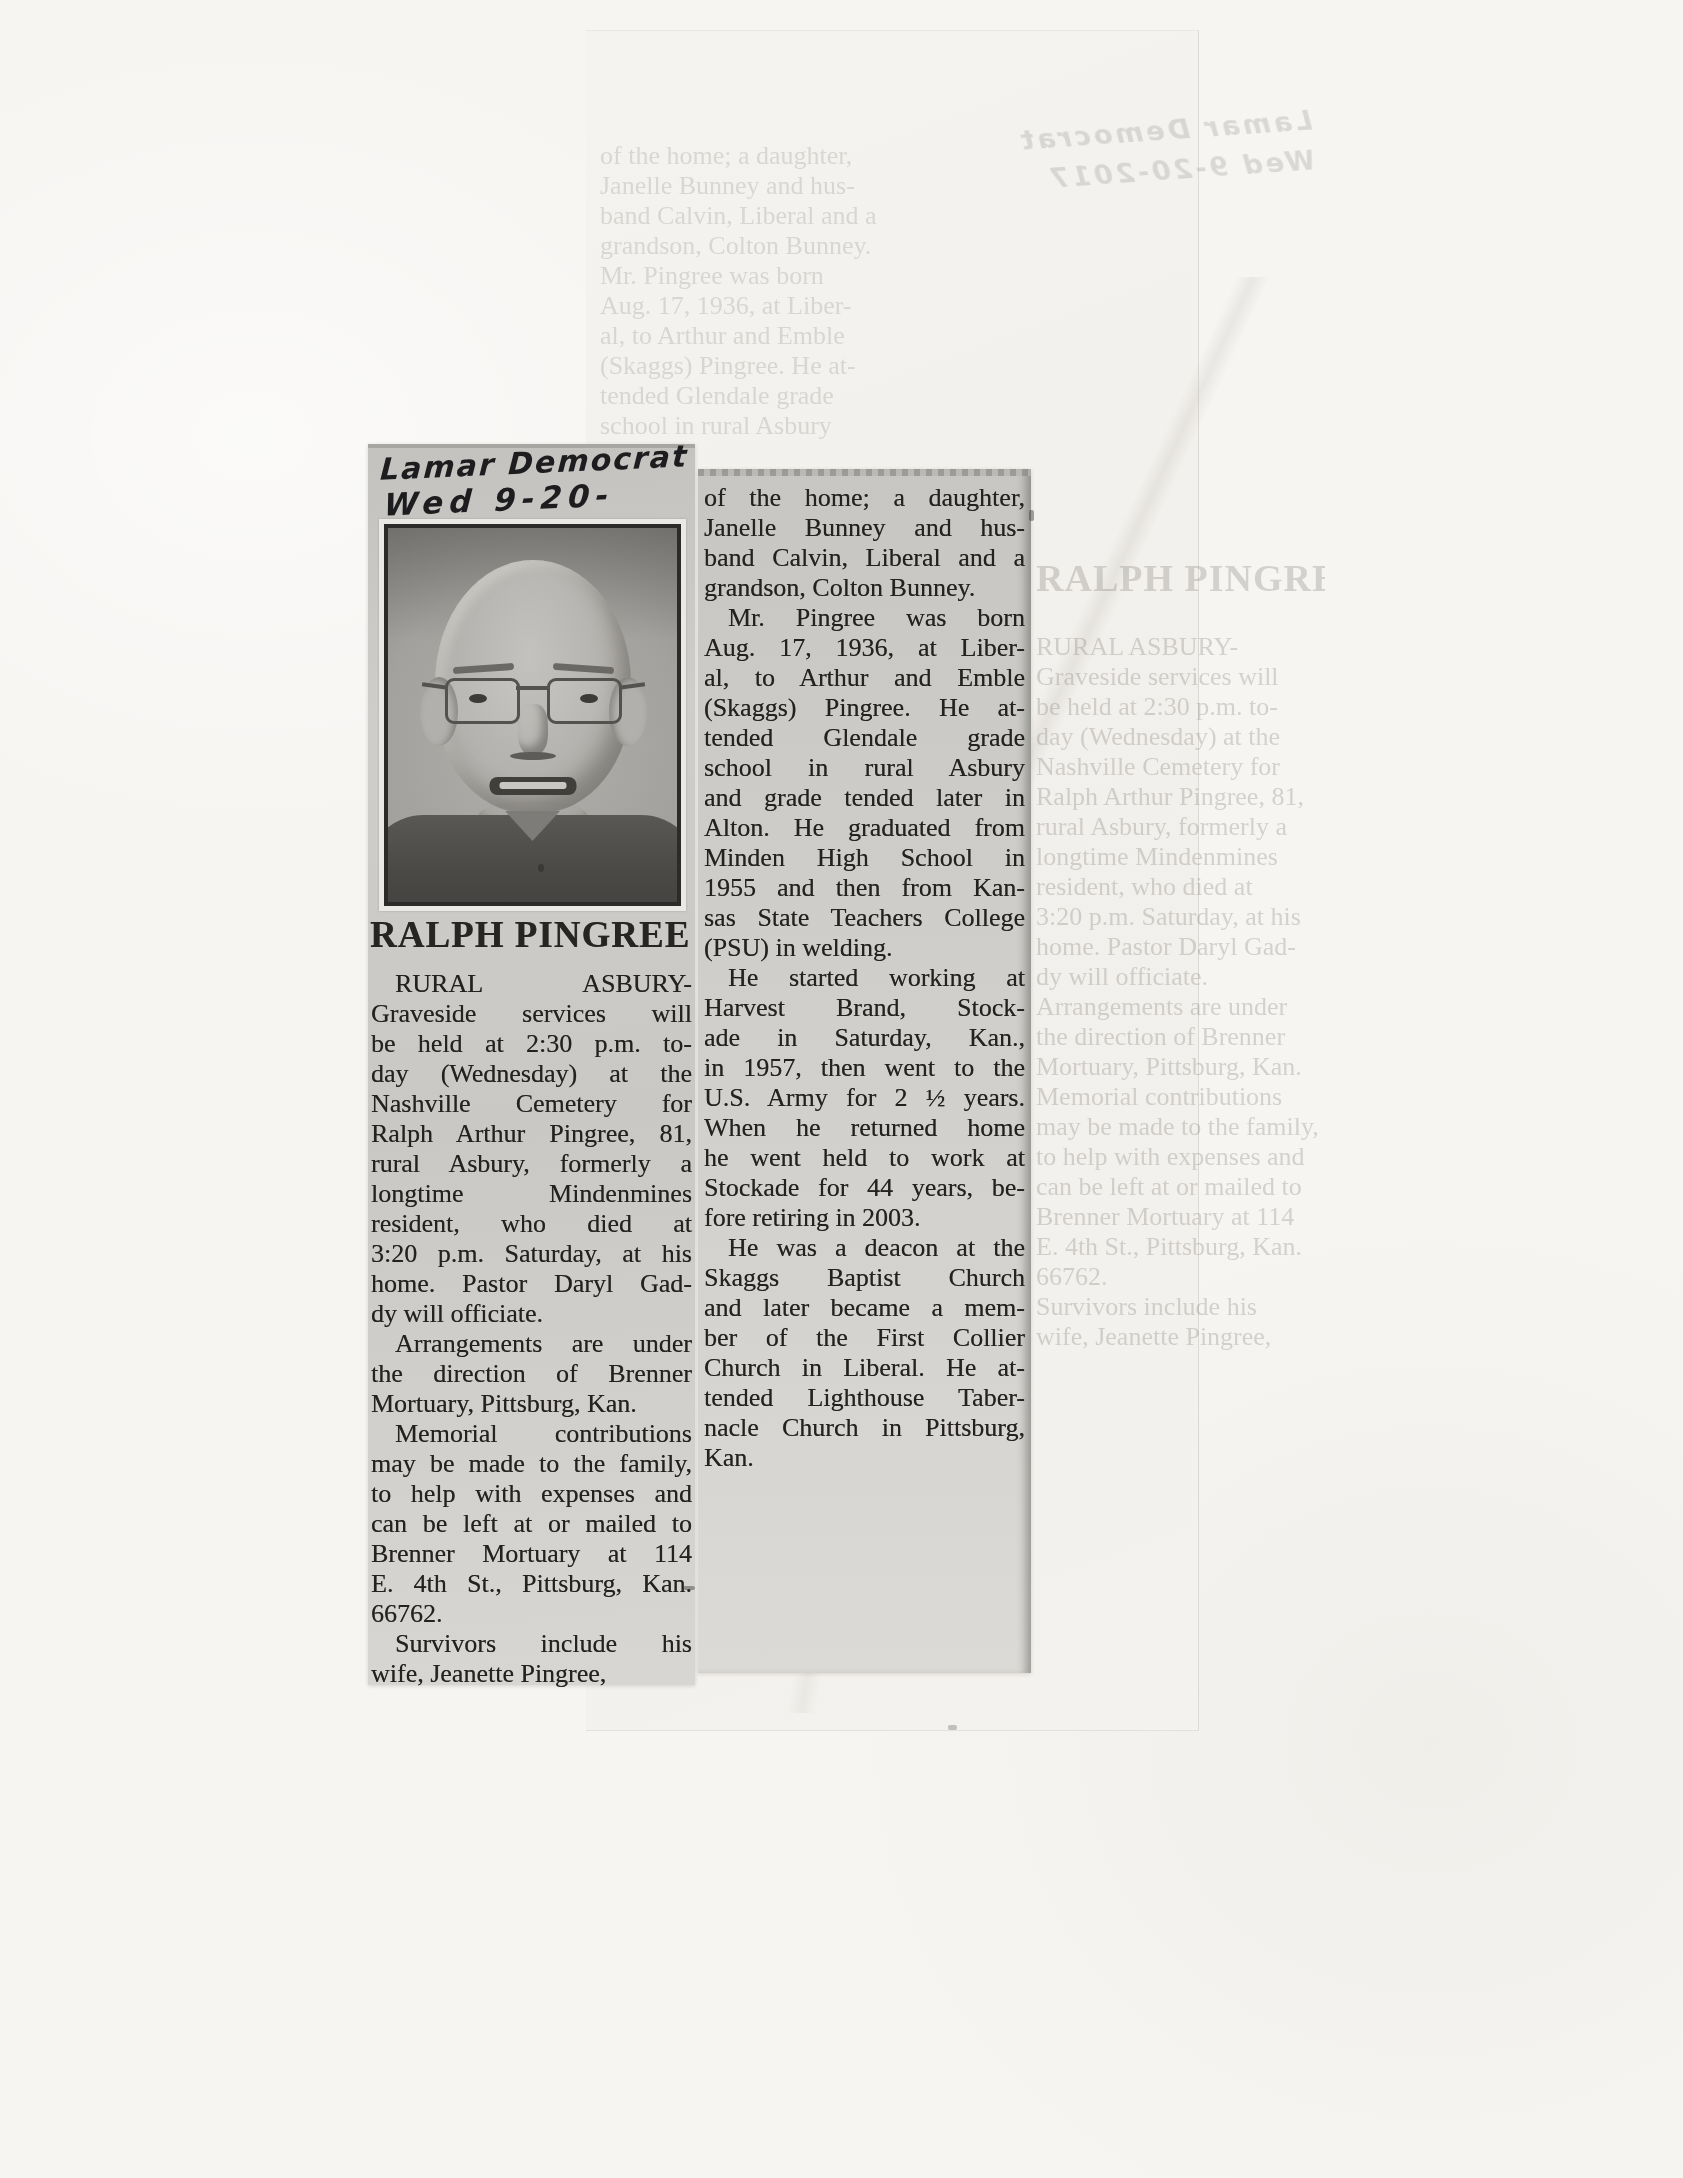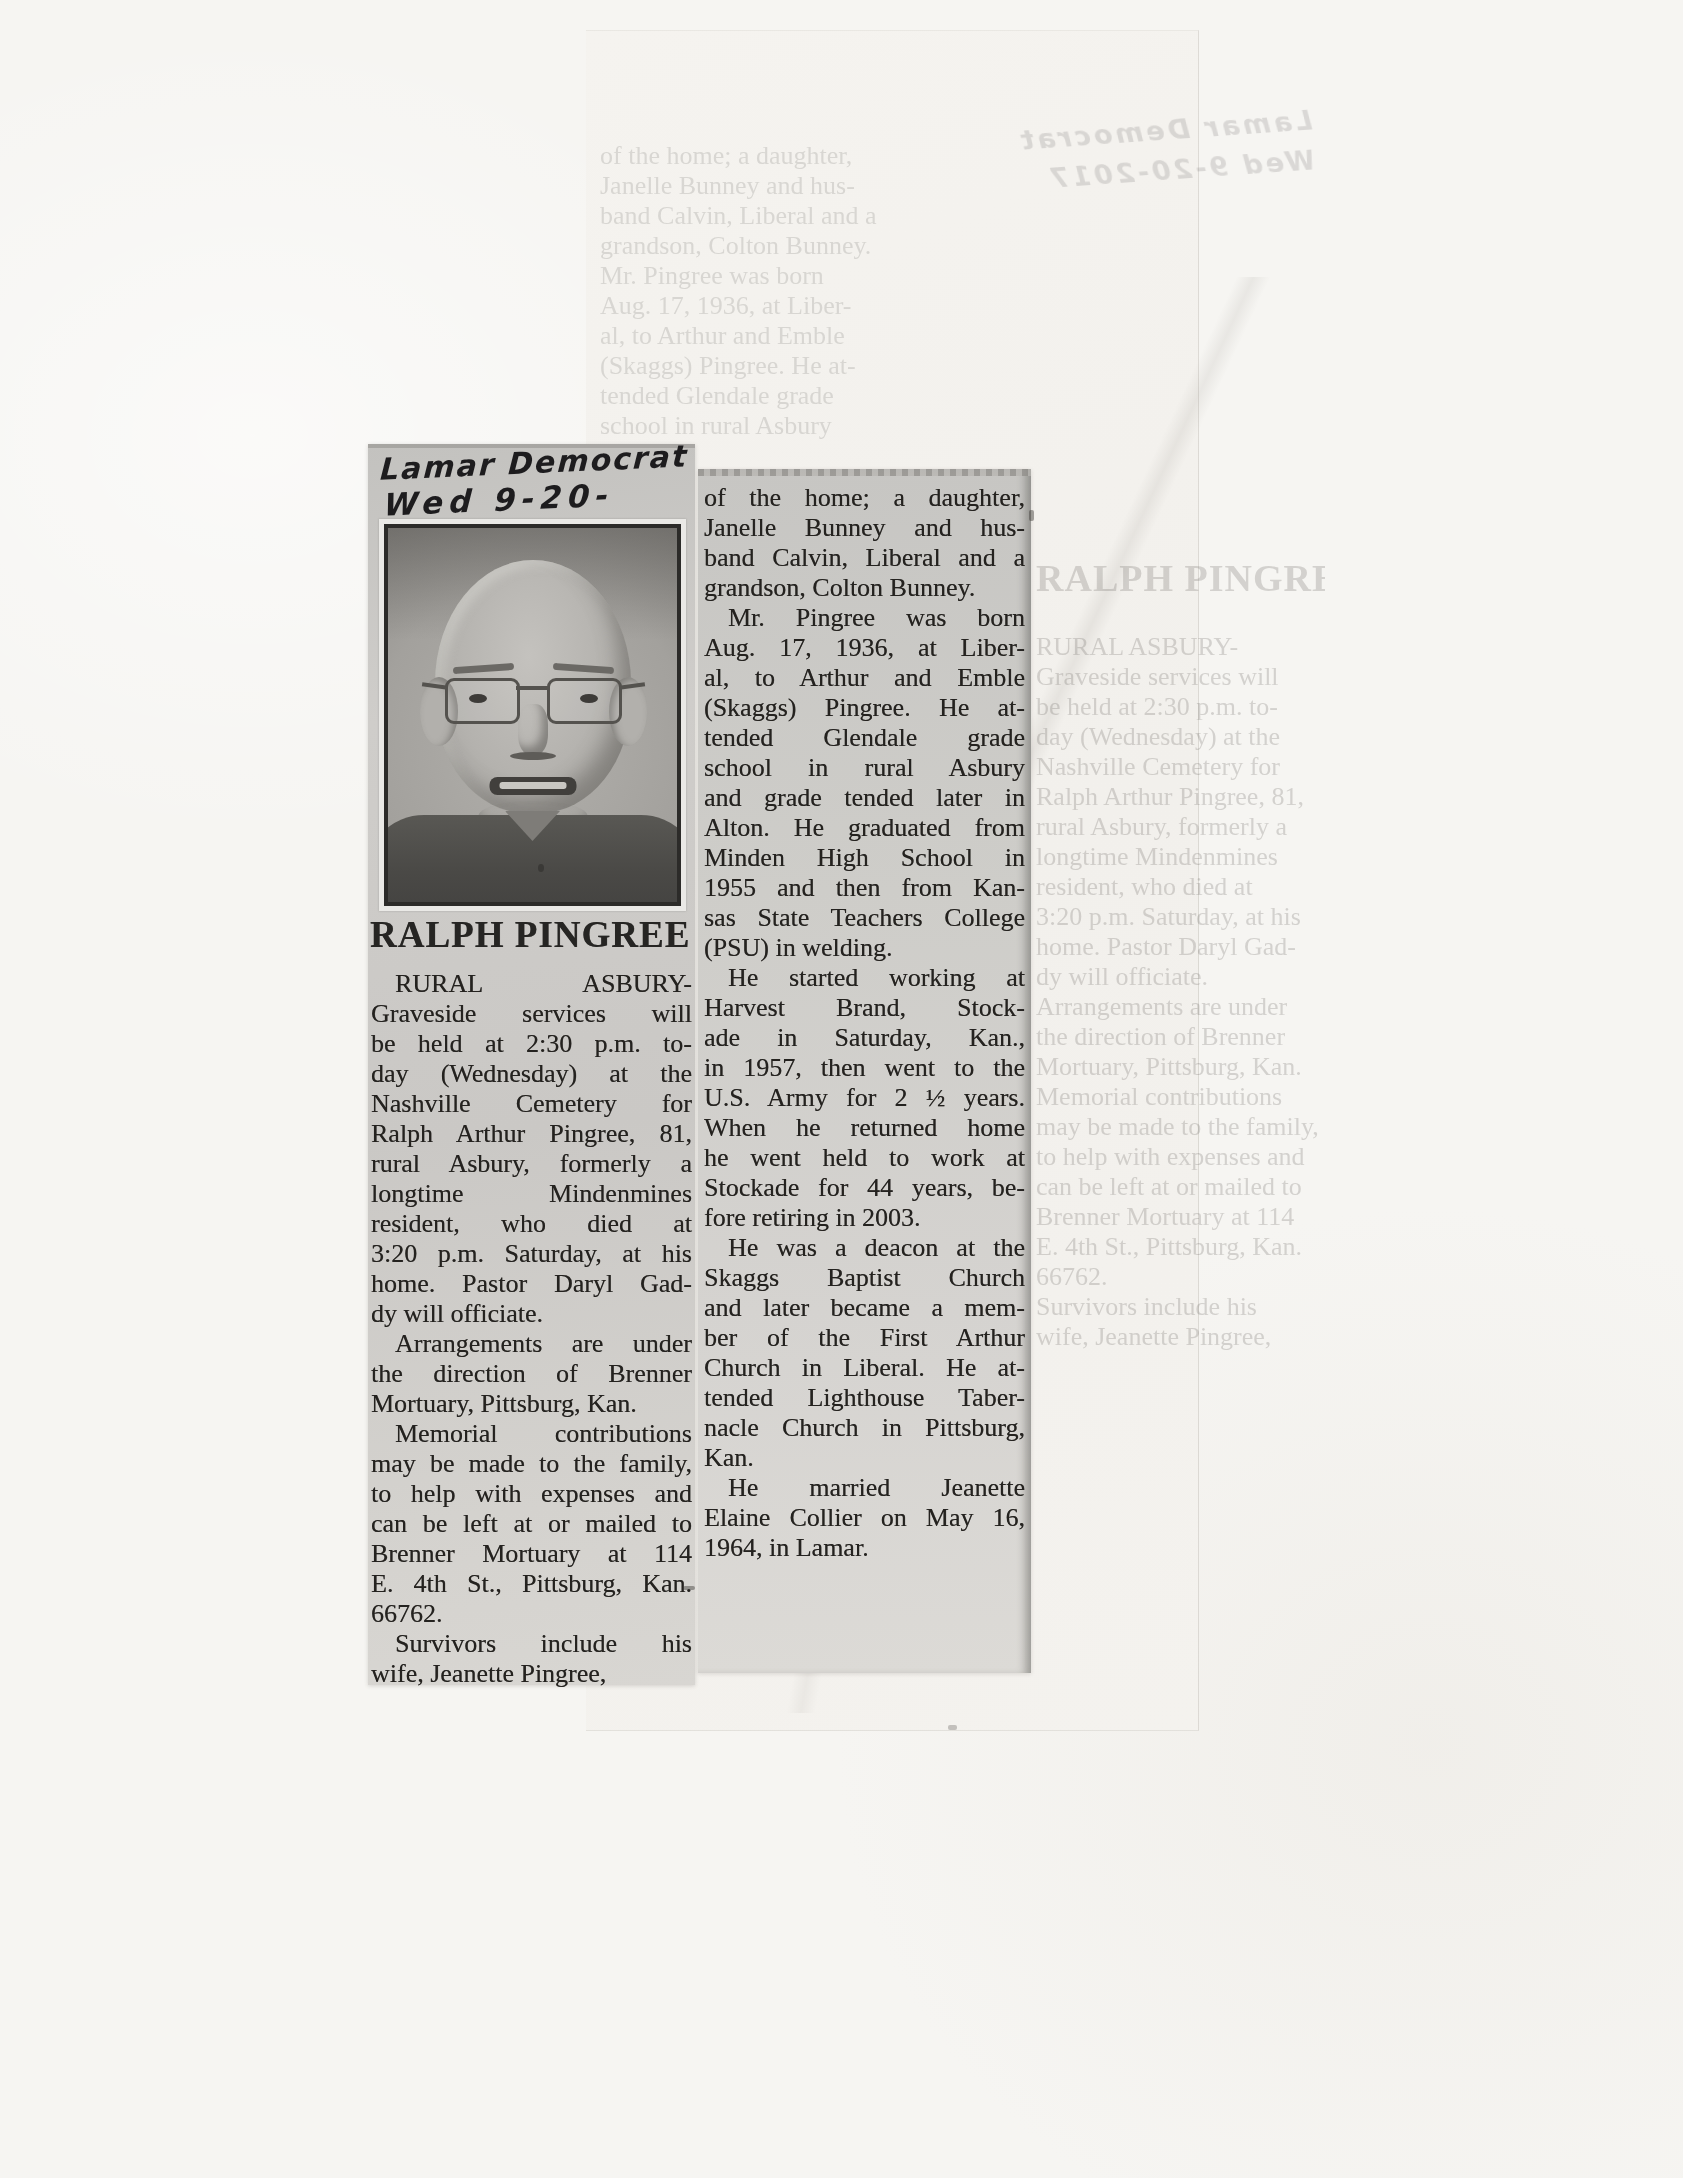--- a/index.html
+++ b/index.html
@@ -268,30 +268,25 @@
         <div class="tline">U.S. Army for 2 ½ years.</div>
         <div class="tline">When he returned home</div>
         <div class="tline">he went held to work at</div>
         <div class="tline">Stockade for 44 years, be-</div>
         <div class="tline last">fore retiring in 2003.</div>
       </div>
       <div>
         <div class="tline indent">He was a deacon at the</div>
         <div class="tline">Skaggs Baptist Church</div>
         <div class="tline">and later became a mem-</div>
-        <div class="tline">ber of the First Arthur</div>
+        <div class="tline">ber of the First Collier</div>
         <div class="tline">Church in Liberal. He at-</div>
         <div class="tline">tended Lighthouse Taber-</div>
         <div class="tline">nacle Church in Pittsburg,</div>
         <div class="tline last">Kan.</div>
       </div>
-      <div>
-        <div class="tline indent">He married Jeanette</div>
-        <div class="tline">Elaine Collier on May 16,</div>
-        <div class="tline last">1964, in Lamar.</div>
-      </div>
     </div>
 </div>
 
 <span class="speck" style="left:1029px;top:510px;width:5px;height:11px;"></span>
 <span class="speck" style="left:683px;top:1586px;width:12px;height:4px;"></span>
 <span class="speck" style="left:948px;top:1725px;width:9px;height:5px;opacity:.6;"></span>
 
 
 </body></html>

